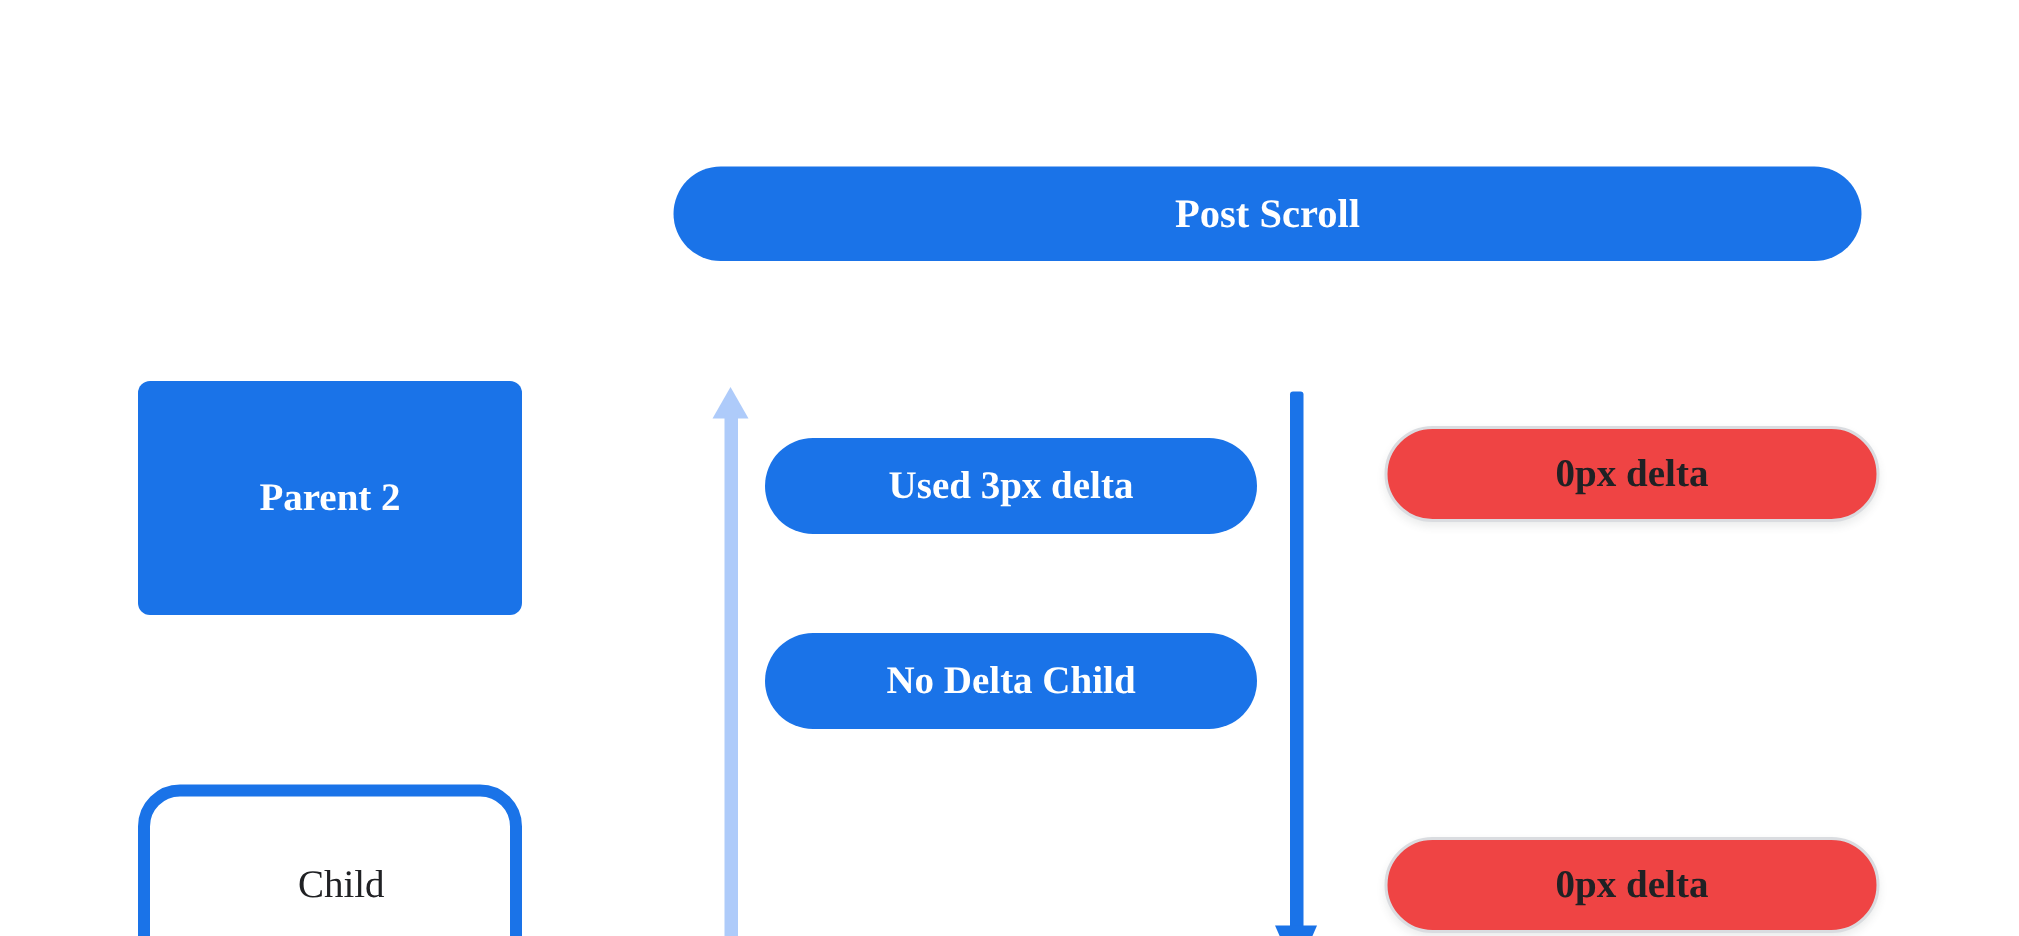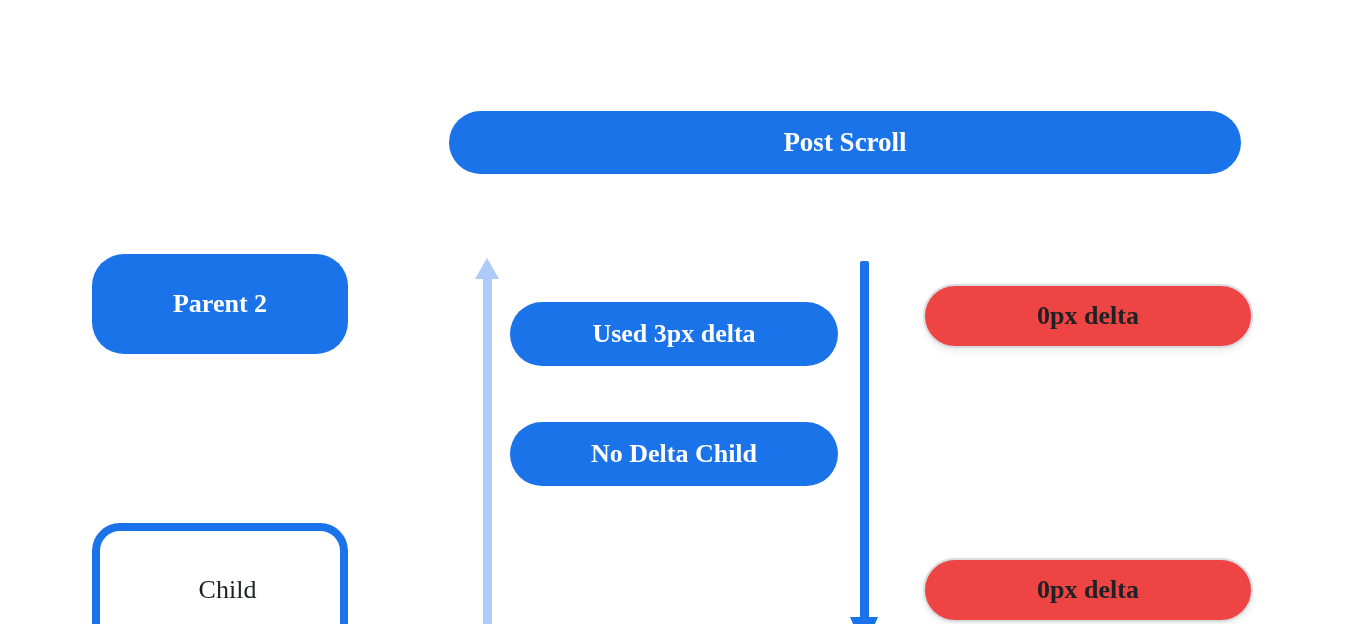--- a/index.html
+++ b/index.html
@@ -32,23 +32,23 @@
     display: flex; align-items: center; justify-content: center;
     color: #ffffff;
     font-size: 27px;
     font-weight: 700;
   }
 
   
   .node-box {
     position: absolute;
     left: 28px;
-    width: 256px; height: 100px;
+    width: 256px; height: 156px;
     background: var(--primary-blue);
-    border-radius: 32px;
+    border-radius: 8px;
     display: flex; align-items: center; justify-content: center;
     color: #ffffff;
     font-size: 26px;
     font-weight: 700;
   }
   .node-parent2 { top: 190px; }
   .node-parent1 { top: 327px; }
   .node-child {
     top: 459px;
     height: 134px;
@@ -99,21 +99,21 @@
     border-radius: 32px;
     display: flex; align-items: center; justify-content: center;
     font-size: 26px;
   }
   .pill-blue {
     left: 446px; width: 328px;
     background: var(--primary-blue);
     color: #ffffff;
     font-weight: 700;
   }
-  .pill-used-delta { top: 238px; }
+  .pill-used-delta { top: 228px; }
   .pill-no-delta   { top: 358px; }
   .pill-white {
     left: 859px; width: 330px;
     background: #ef4444;
     border: 2px solid var(--pill-border);
     box-shadow: 0 3px 6px rgba(60,64,67,0.10);
     color: var(--dark-text);
     font-weight: 600;
   }
   .pill-zero-top    { top: 220px; }

